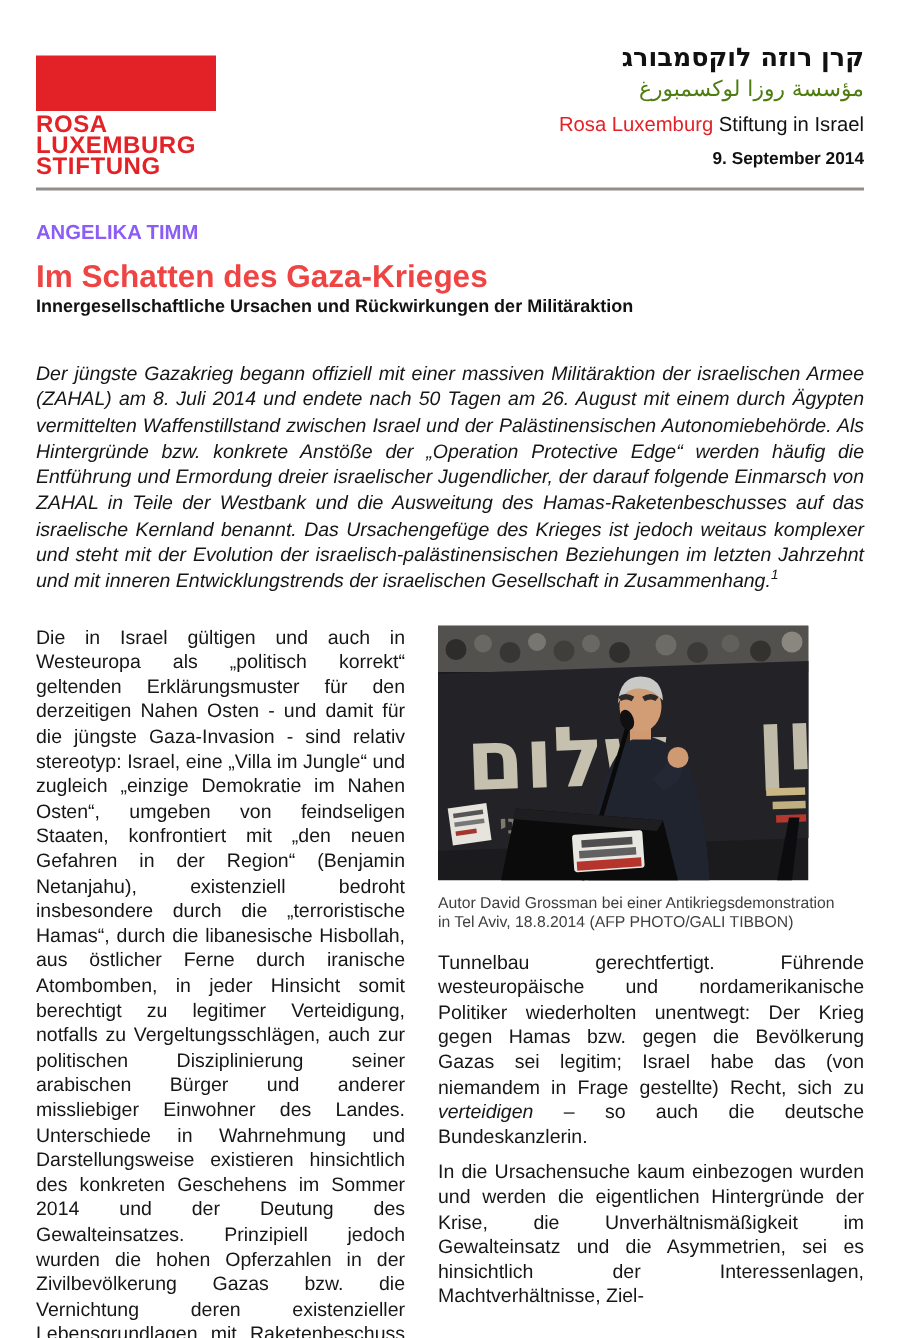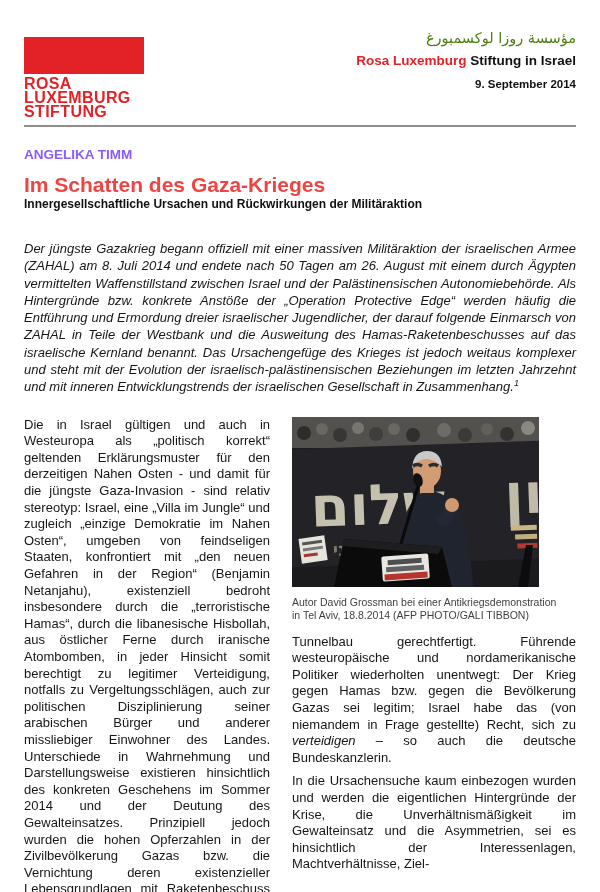--- a/index.html
+++ b/index.html
@@ -15,21 +15,21 @@
     color:#1b1b1b;
   }
   
   .header{display:flex;justify-content:space-between;align-items:flex-start;padding-top:28px;}
   .logo-block{margin-top:9px;}
   .logo-mark{width:120px;height:37px;background:#e32227;}
   .logo-wordmark{margin-top:3px;color:#e32227;font-weight:bold;font-size:16px;line-height:14px;letter-spacing:.4px;}
   .org-block{text-align:right;line-height:1;}
   .org-hebrew{font-family:"DejaVu Sans",sans-serif;font-weight:bold;font-size:17px;line-height:22px;color:#111;direction:rtl;}
   .org-arabic{font-family:"DejaVu Sans",sans-serif;font-size:14.5px;line-height:21px;color:#4d7c0f;direction:rtl;}
-  .org-latin{font-size:13.5px;font-weight:bold;line-height:17px;margin-top:3px;color:#111;}
+  .org-latin{font-size:13.5px;font-weight:normal;line-height:17px;margin-top:3px;color:#111;}
   .org-latin .red{color:#e32227;}
   .org-date{font-size:11.5px;font-weight:bold;margin-top:10px;color:#111;}
   .rule{border:none;border-top:2px solid #908d8a;margin:6px 0 0 0;}
   
   .author{margin-top:20px;font-size:13.5px;font-weight:bold;color:#8b5cf6;}
   .title{margin-top:11px;font-size:21px;font-weight:bold;color:#ef4444;}
   .subtitle{font-size:12px;font-weight:bold;color:#111;}
   
   .lead{
     margin-top:29px;
@@ -59,20 +59,21 @@
   <div class="header">
     <div class="logo-block">
       <div class="logo-mark"></div>
       <div class="logo-wordmark">
         <div>ROSA</div>
         <div>LUXEMBURG</div>
         <div>STIFTUNG</div>
       </div>
     </div>
     <div class="org-block">
+      <div class="org-hebrew">קרן רוזה לוקסמבורג</div>
       <div class="org-arabic">مؤسسة روزا لوكسمبورغ</div>
       <div class="org-latin"><span class="red">Rosa Luxemburg</span><span> Stiftung in Israel</span></div>
       <div class="org-date">9. September 2014</div>
     </div>
   </div>
   <hr class="rule">
 
   <div class="author">ANGELIKA TIMM</div>
   <div class="title">Im Schatten des Gaza-Krieges</div>
   <div class="subtitle">Innergesellschaftliche Ursachen und Rückwirkungen der Militäraktion</div>

